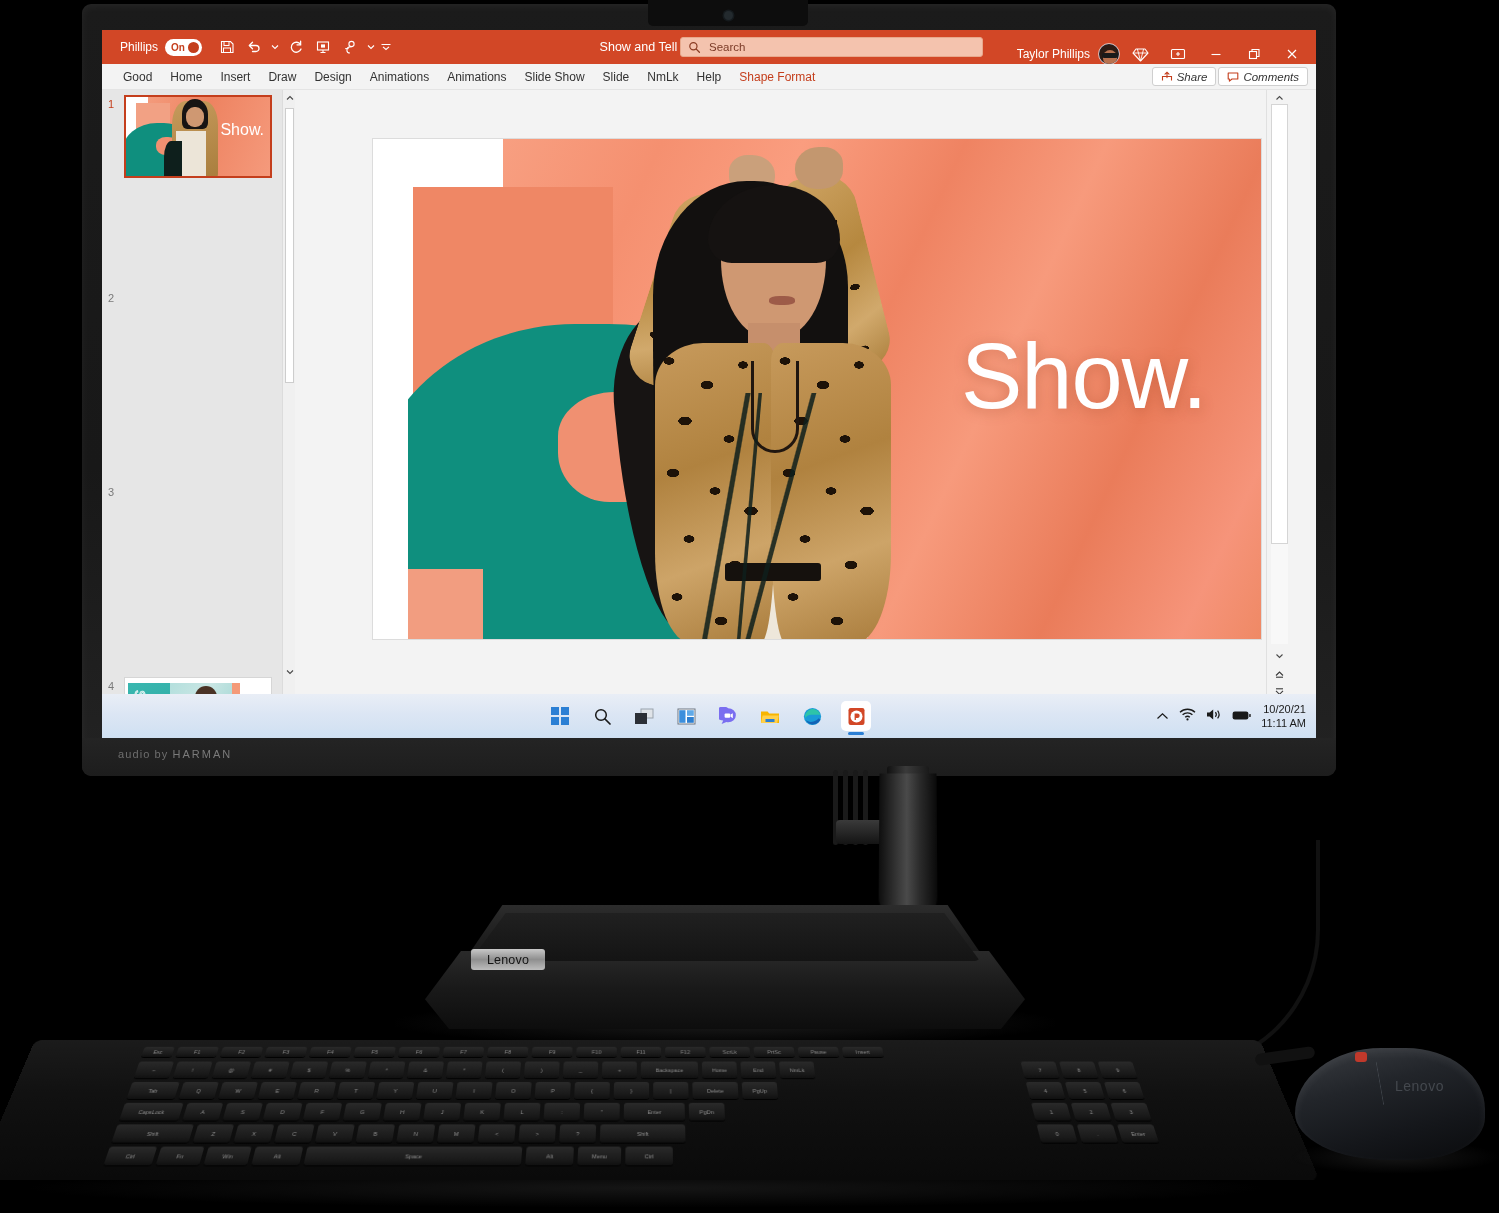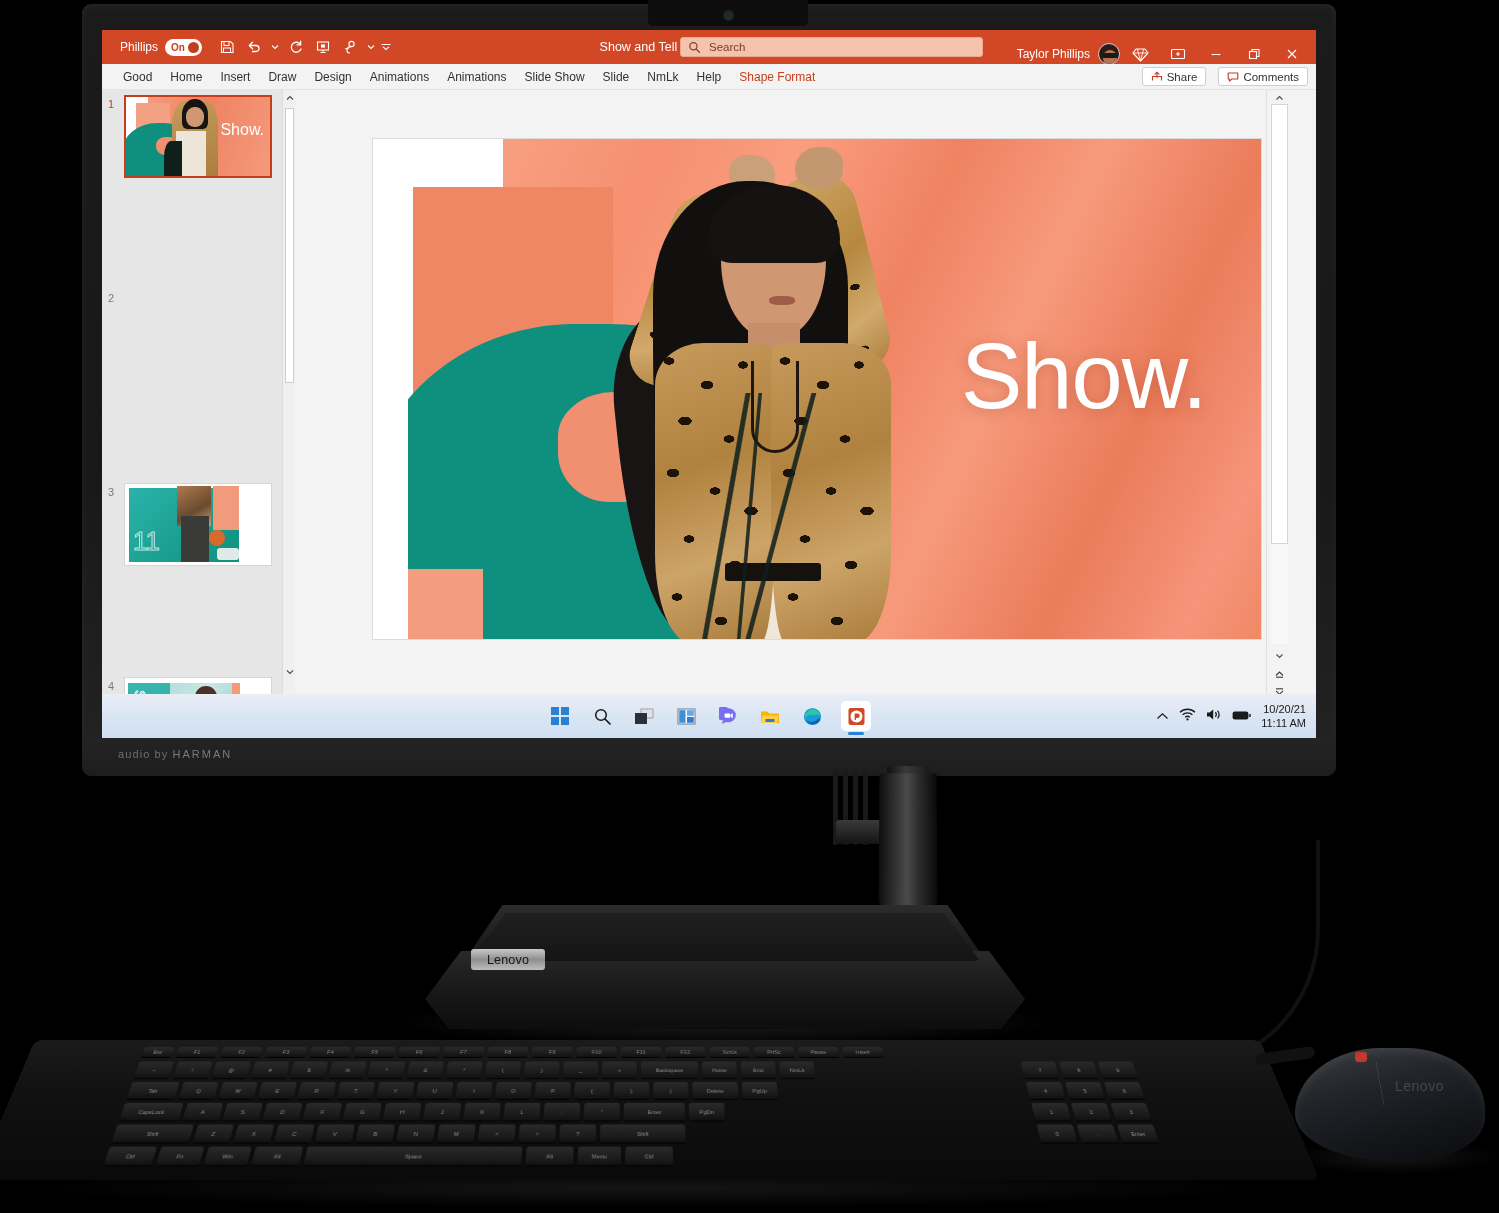--- a/index.html
+++ b/index.html
@@ -97,21 +97,21 @@
   }
 
   
   #ribbonbar {
     position: absolute; left: 0; top: 34px; width: 100%; height: 26px;
     background: #f3f3f3; display: flex; align-items: center;
     border-bottom: 1px solid #e4e4e4;
   }
   .rtab { font-size: 12px; color: #333; padding: 0 9px; line-height: 26px; white-space: nowrap; }
   .rtab.ctx { color: #c43e1c; }
-  #ribbon-right { position: absolute; right: 8px; top: 3px; display: flex; gap: 12px; }
+  #ribbon-right { position: absolute; right: 8px; top: 3px; display: flex; gap: 2px; font-style: italic; }
   .chip {
     height: 19px; border: 1px solid #cfcfcf; border-radius: 3px; background: #fff;
     display: flex; align-items: center; gap: 4px; padding: 0 8px; font-size: 11.5px; color: #333;
   }
 
   
   #workspace { position: absolute; left: 0; top: 60px; right: 0; bottom: 30px; background: #f3f3f3; }
 
   
   #thumbs {
@@ -574,30 +574,20 @@
                 <span style="position:absolute;right:6px;top:24px;color:#fff;font-size:16px;font-family:'Liberation Sans',sans-serif">Show.</span>
               </div>
             </div>
 
             <div class="thumb-row" style="top: 97px;">
               <span class="thumb-num">2</span>
             </div>
 
             <div class="thumb-row" style="top: 194px;">
               <span class="thumb-num">3</span>
-              <div class="thumb-frame">
-                <div style="position:absolute;inset:0;background:#fff"></div>
-                <div style="position:absolute;left:4px;top:4px;width:110px;height:74px;background:linear-gradient(135deg,#2bb3aa,#0f8f7e)"></div>
-                <div style="position:absolute;left:88px;top:2px;width:26px;height:44px;background:#f29a7c"></div>
-                <div style="position:absolute;left:52px;top:2px;width:34px;height:40px;background:linear-gradient(150deg,#b07a4e,#6a4a2f 60%,#caa071);"></div>
-                <div style="position:absolute;left:56px;top:32px;width:28px;height:46px;background:#3a3a38"></div>
-                <div style="position:absolute;left:84px;top:46px;width:16px;height:16px;background:#d96a2c;border-radius:50%"></div>
-                <div style="position:absolute;left:92px;top:64px;width:22px;height:12px;background:#dfe9e8;border-radius:3px"></div>
-                <span style="position:absolute;left:8px;top:42px;color:transparent;-webkit-text-stroke:1px #bfe6e1;font-size:26px;font-family:'Liberation Sans',sans-serif">11</span>
-              </div>
             </div>
 
             <div class="thumb-row" style="top: 291px;">
               <span class="thumb-num">4</span>
               <div class="thumb-frame">
                 <div style="position:absolute;inset:0;background:#fff"></div>
                 <div style="position:absolute;left:3px;top:5px;width:112px;height:68px;background:linear-gradient(120deg,#9fd9d6,#c9e6e4 55%,#8ecfcb)"></div>
                 <div style="position:absolute;left:3px;top:5px;width:42px;height:68px;background:linear-gradient(160deg,#39b7b0,#2aa49c)"></div>
                 <div style="position:absolute;left:107px;top:5px;width:8px;height:68px;background:#f49a78"></div>
                 <div style="position:absolute;left:70px;top:8px;width:22px;height:22px;background:#4a3325;border-radius:50%"></div>

